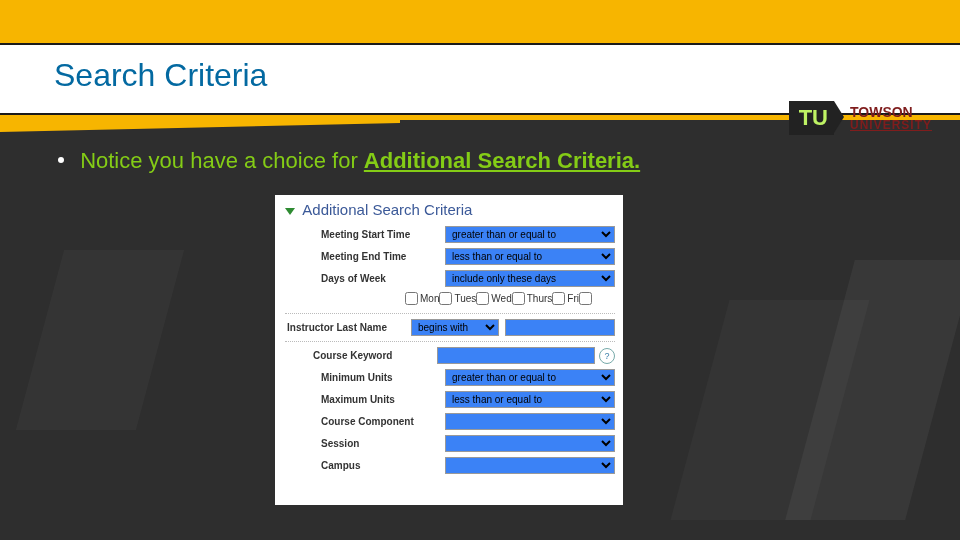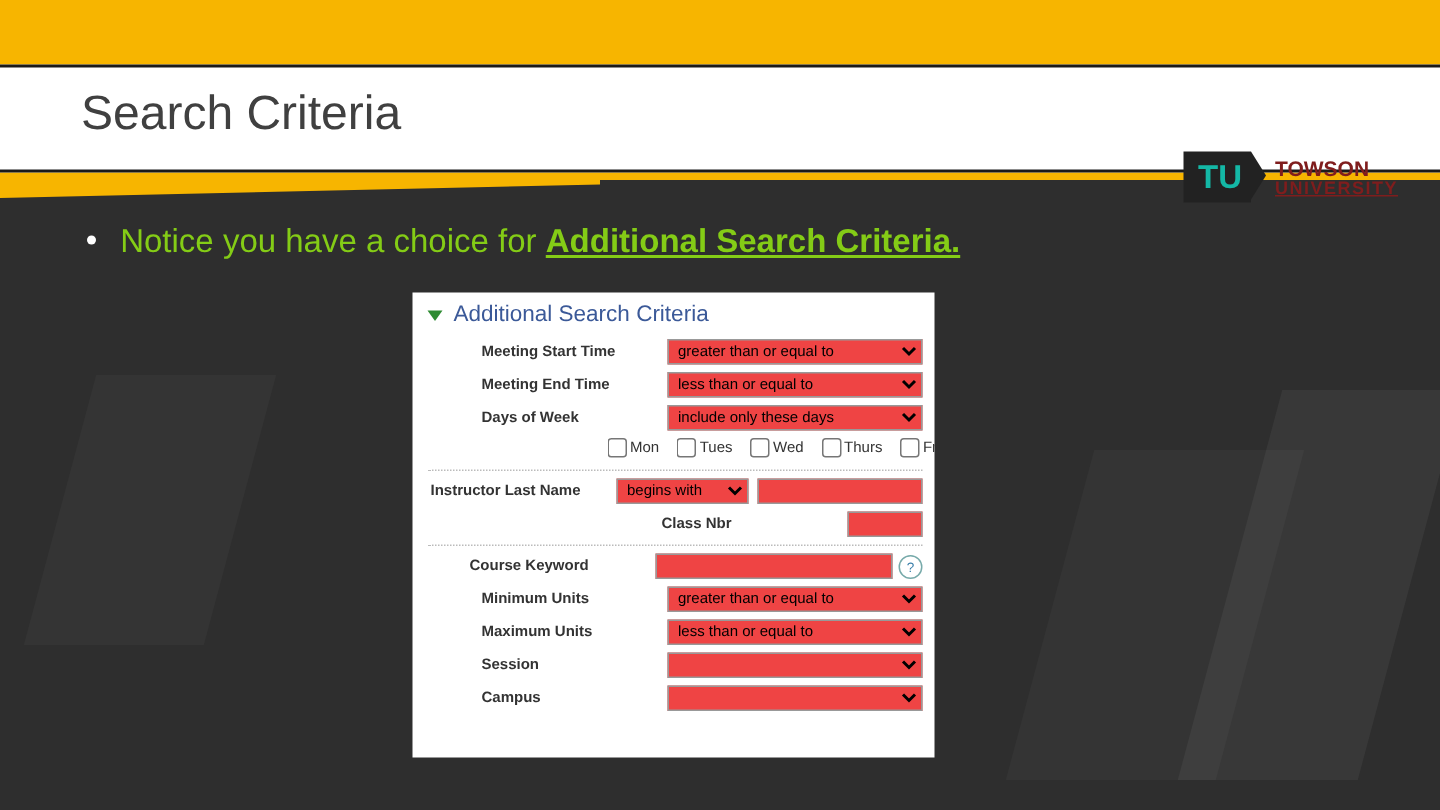--- a/index.html
+++ b/index.html
@@ -48,33 +48,33 @@
     height: 68px;
     background: #ffffff;
     border-top: 2px solid #1a1a1a;
     border-bottom: 2px solid #1a1a1a;
   }
   .title-wrap h1 {
     margin: 0;
     padding: 12px 0 0 54px;
     font-size: 32px;
     font-weight: 400;
-    color: #404040;
+    color: #0369a1;
   }
   .logo {
     position: absolute;
     right: 28px;
     top: 56px;
     display: flex;
     align-items: center;
     gap: 6px;
   }
   .logo-badge {
     background: #222;
-    color: #14b8a6;
+    color: #bef264;
     font-weight: 800;
     font-size: 22px;
     padding: 4px 6px 4px 10px;
     letter-spacing: 0px;
     position: relative;
   }
   .logo-badge::after{
     content:"";
     position:absolute;
     right:-10px; top:0;
@@ -158,29 +158,29 @@
   .lbl {
     width: 120px;
     font-weight: bold;
     color:#333;
     padding-right:4px;
   }
   select.fld, input.fld {
     font-family: inherit;
     font-size: 10px;
     border: 1px solid #999;
-    background: #ef4444;
+    background: #3b82f6;
     padding: 1px 2px;
     height: 17px;
     box-sizing: border-box;
   }
   select.fld { width: 170px; }
   .days {
     display:flex;
-    gap:12px;
+    gap:0;
     margin: 4px 0 8px 120px;
     font-size:10px;
     color:#333;
   }
   .days label { display:flex; align-items:center; gap:2px; }
   .days input { margin:0; }
   hr.sep {
     border:none;
     border-top:1px dotted #bbb;
     margin:4px 0;
@@ -279,24 +279,20 @@
 
       <hr class="sep">
 
       <div class="row">
         <span class="lbl" style="line-height:1.1">Instructor Last Name</span>
         <select class="fld" style="width:88px">
           <option>begins with</option>
         </select>
         <input class="fld" style="width: 110px; margin-left: 6px;">
       </div>
-      <div class="row">
-        <span class="lbl">Class Nbr</span>
-        <input class="fld" style="width: 50px;">
-      </div>
 
       <hr class="sep">
 
       <div class="row">
         <span class="lbl">Course Keyword</span>
         <input class="fld" style="width: 158px;">
         <span class="help">?</span>
       </div>
       <div class="row">
         <span class="lbl">Minimum Units</span>
@@ -304,20 +300,24 @@
           <option>greater than or equal to</option>
         </select>
       </div>
       <div class="row">
         <span class="lbl">Maximum Units</span>
         <select class="fld">
           <option>less than or equal to</option>
         </select>
       </div>
       <div class="row">
+        <span class="lbl">Course Component</span>
+        <select class="fld"><option></option></select>
+      </div>
+      <div class="row">
         <span class="lbl">Session</span>
         <select class="fld"><option></option></select>
       </div>
       <div class="row">
         <span class="lbl">Campus</span>
         <select class="fld"><option></option></select>
       </div>
     </div>
   </div>
 

